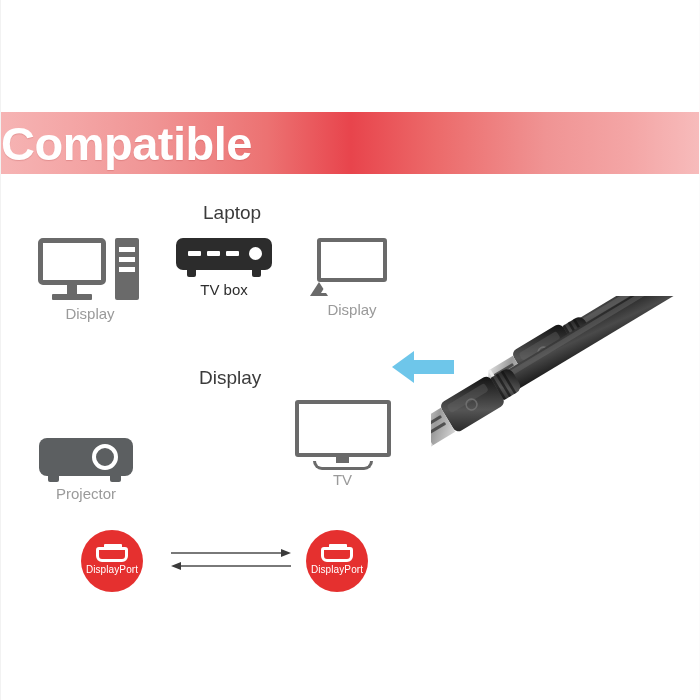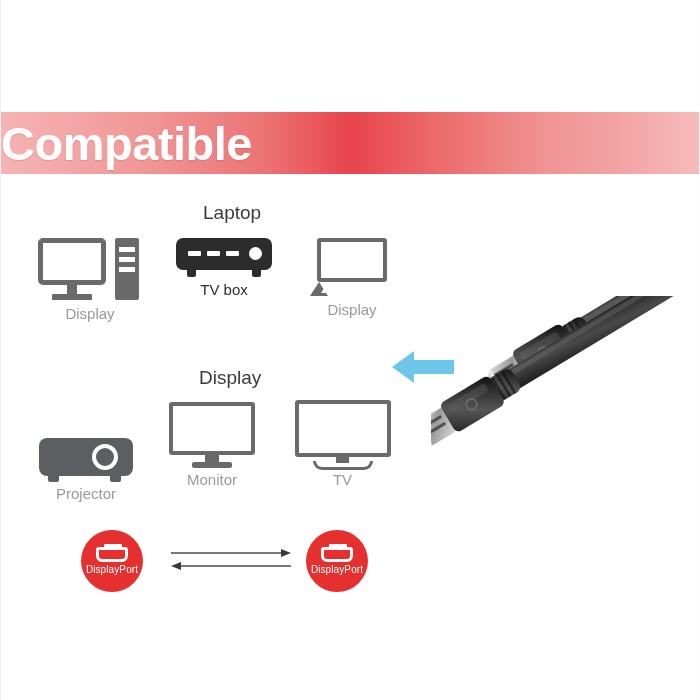--- a/index.html
+++ b/index.html
@@ -246,28 +246,20 @@
     <div class="icon-art proj-art">
       <div class="proj-body">
         <div class="proj-lens"></div>
       </div>
       <div class="proj-foot f1"></div>
       <div class="proj-foot f2"></div>
     </div>
     <div class="icon-label">Projector</div>
   </div>
 
-  <div class="icon-cell" id="cell-monitor">
-    <div class="icon-art mon-art">
-      <div class="mon-screen"></div>
-      <div class="mon-neck"></div>
-      <div class="mon-base"></div>
-    </div>
-    <div class="icon-label">Monitor</div>
-  </div>
 
   <div class="icon-cell" id="cell-tv">
     <div class="icon-art tv-art">
       <div class="tv-screen"></div>
       <div class="tv-neck"></div>
       <div class="tv-stand"></div>
     </div>
     <div class="icon-label">TV</div>
   </div>
 

